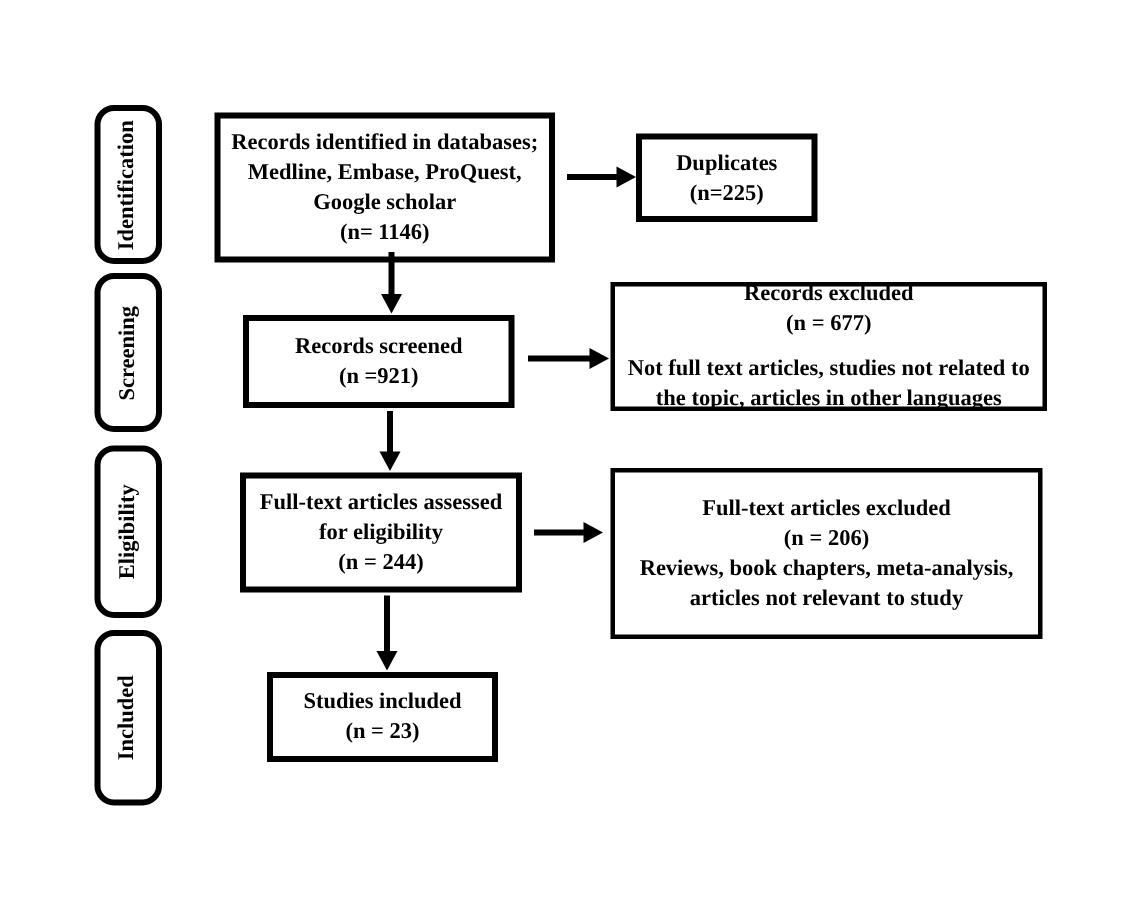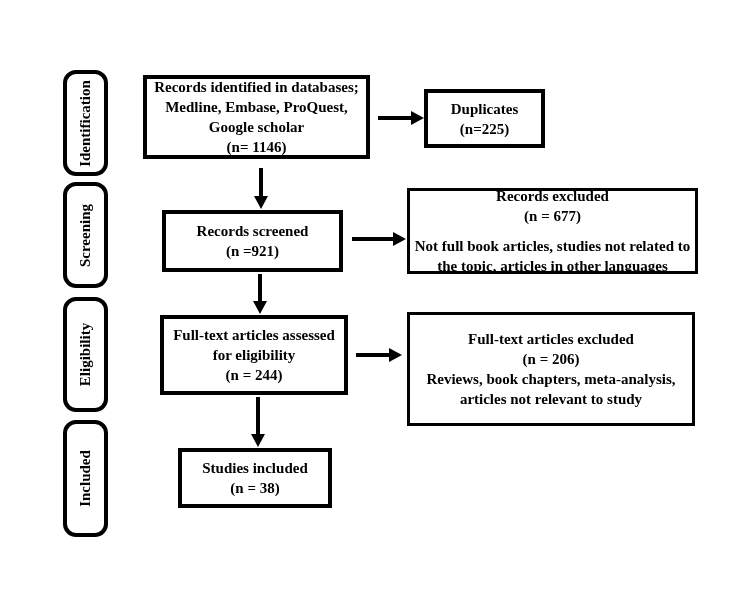--- a/index.html
+++ b/index.html
@@ -82,60 +82,60 @@
   <div class="stage" style="top:182px;height:106px;">
     <span class="rot">Screening</span>
   </div>
   <div class="stage" style="top:297px;height:115px;">
     <span class="rot">Eligibility</span>
   </div>
   <div class="stage" style="top:420px;height:117px;">
     <span class="rot">Included</span>
   </div>
 
-  <div class="box" style="left:143px;top:75px;width:227px;height:84px;">
+  <div class="box" style="left:143px;top:75px;width:227px;height:100px;">
     <div class="ln">Records identified in databases;</div>
     <div class="ln">Medline, Embase, ProQuest,</div>
     <div class="ln">Google scholar</div>
     <div class="ln">(n= 1146)</div>
   </div>
 
   <div class="box" style="left:424px;top:89px;width:121px;height:59px;">
     <div class="ln">Duplicates</div>
     <div class="ln">(n=225)</div>
   </div>
 
   <div class="box" style="left:162px;top:210px;width:181px;height:62px;">
     <div class="ln">Records screened</div>
     <div class="ln">(n =921)</div>
   </div>
 
   <div class="box thin" style="left:407px;top:188px;width:291px;height:86px;">
     <div class="ln">Records excluded</div>
     <div class="ln">(n = 677)</div>
-    <div class="ln gap-top">Not full book articles, studies not related to</div>
+    <div class="ln gap-top">Not full text articles, studies not related to</div>
     <div class="ln">the topic, articles in other languages</div>
   </div>
 
   <div class="box" style="left:160px;top:315px;width:188px;height:80px;align-items:center;">
     <div class="ln">Full-text articles assessed</div>
     <div class="ln">for eligibility</div>
     <div class="ln">(n = 244)</div>
   </div>
 
   <div class="box thin" style="left:407px;top:312px;width:288px;height:114px;">
     <div class="ln">Full-text articles excluded</div>
     <div class="ln">(n = 206)</div>
     <div class="ln">Reviews, book chapters, meta-analysis,</div>
     <div class="ln">articles not relevant to study</div>
   </div>
 
   <div class="box" style="left:178px;top:448px;width:154px;height:60px;text-align:right;">
     <div class="ln">Studies included</div>
-    <div class="ln">(n = 38)</div>
+    <div class="ln">(n = 23)</div>
   </div>
 
   <div>
     <div class="hline" style="left:378px;top:116px;width:34px;"></div>
     <div class="head-right" style="left:411px;top:111px;"></div>
   </div>
 
   <div>
     <div class="vline" style="left:259px;top:168px;height:30px;"></div>
     <div class="head-down" style="left:254px;top:196px;"></div>

